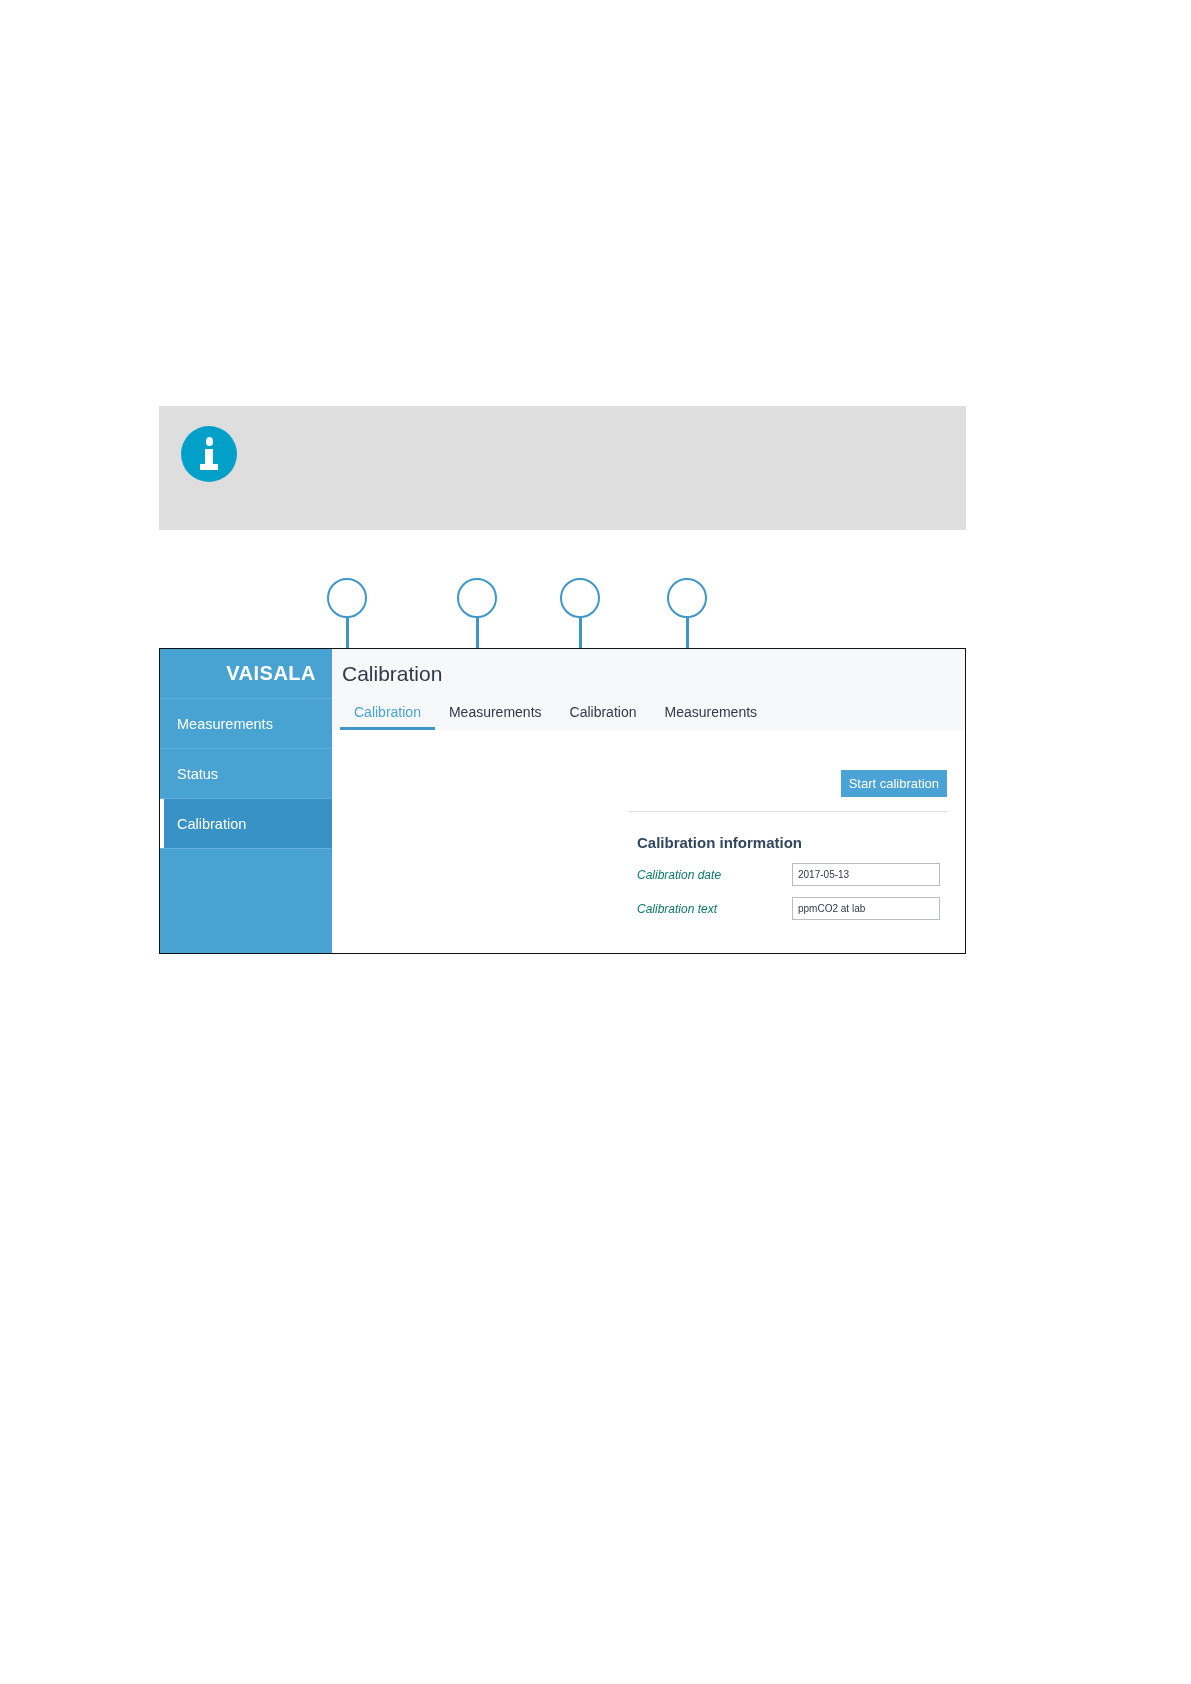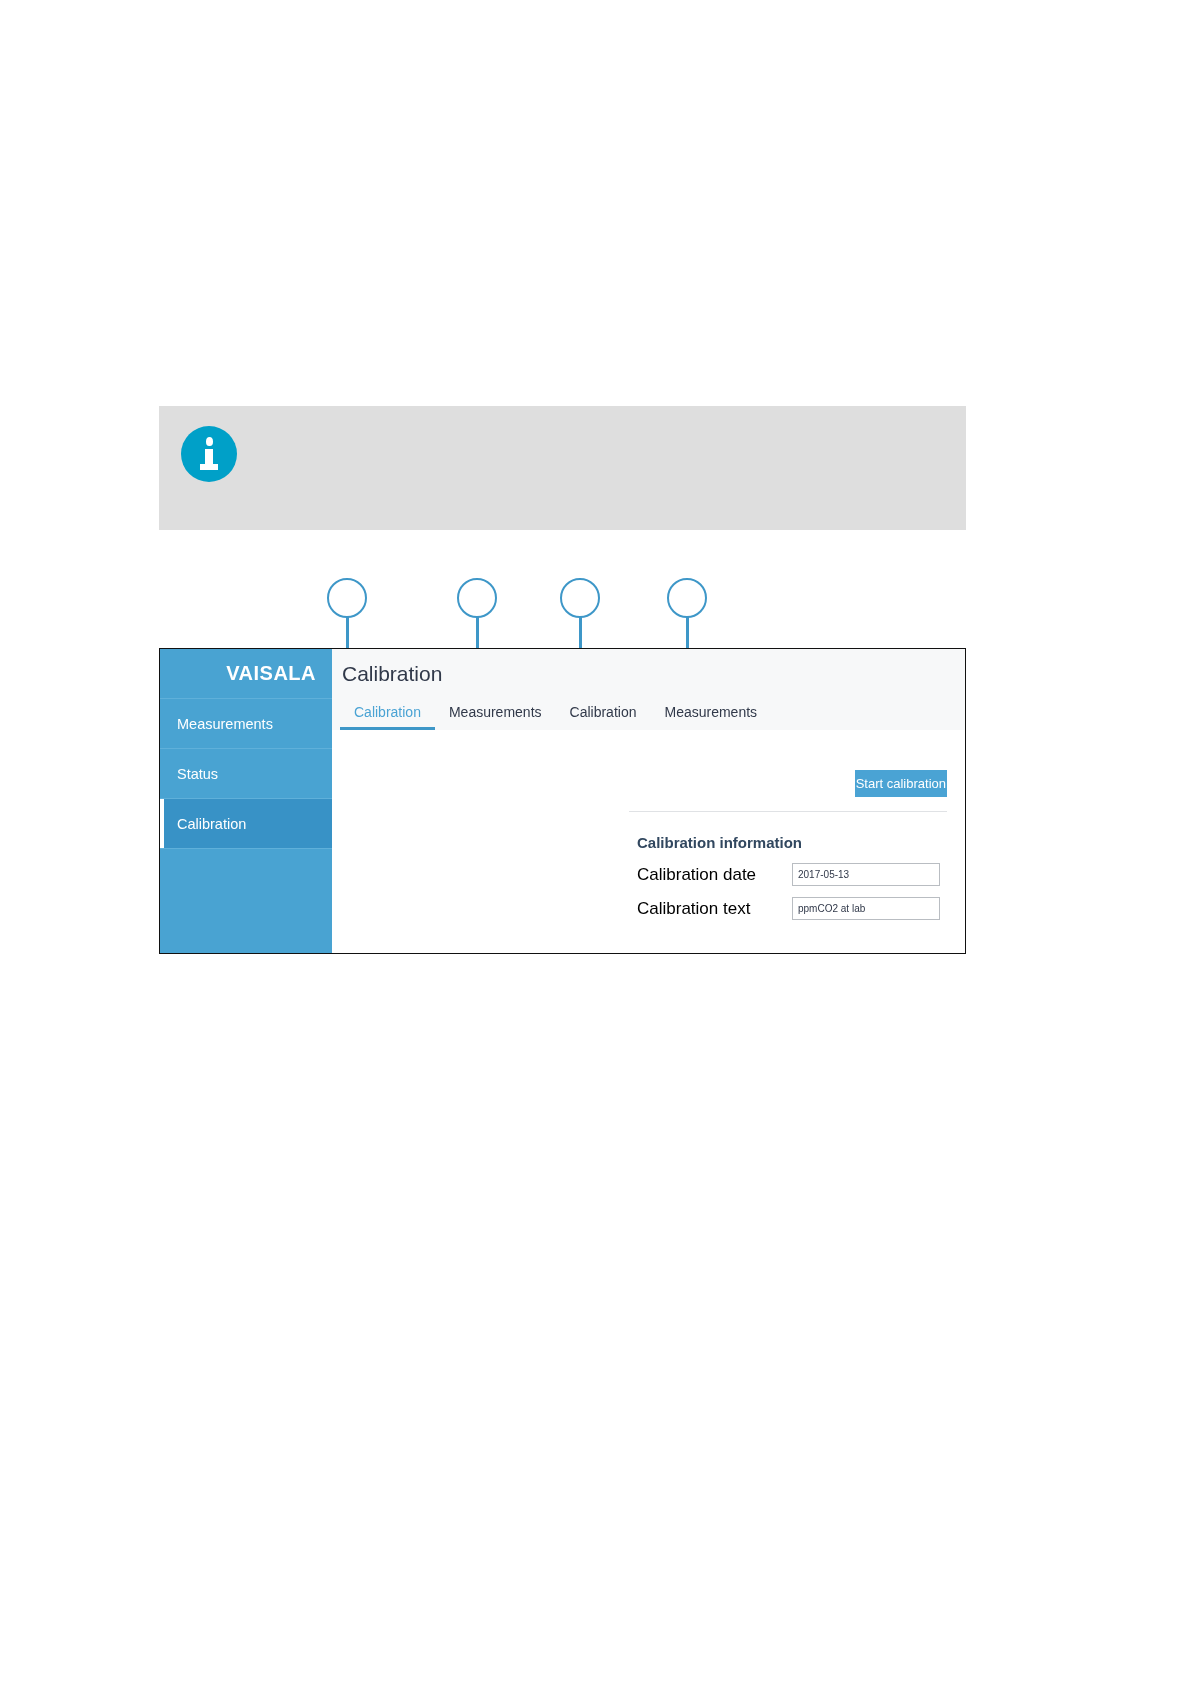--- a/index.html
+++ b/index.html
@@ -215,21 +215,21 @@
     width: 318px;
     padding: 40px 0 14px 0;
     display: flex;
     justify-content: flex-end;
     box-sizing: border-box;
   }
   .btn-primary {
     background: #4aa3d4;
     color: #ffffff;
     font-size: 13px;
-    padding: 6px 1px;
+    padding: 6px 8px;
     border: none;
     font-family: "Liberation Sans", sans-serif;
     cursor: pointer;
   }
   .section {
     width: 318px;
     border-top: 1px solid #e0e2e5;
     padding-top: 22px;
     box-sizing: border-box;
   }
@@ -240,22 +240,23 @@
     margin: 0 0 12px 8px;
   }
   .form-row {
     display: flex;
     align-items: center;
     margin-bottom: 11px;
     padding-left: 8px;
   }
   .form-label {
     width: 155px;
-    font-size: 17px;
-    color: #000000;
+    font-size: 12px;
+    color: #0f766e;
+    font-style: italic;
   }
   .form-input {
     width: 148px;
     height: 23px;
     border: 1px solid #b9bdc2;
     background: #ffffff;
     font-size: 10px;
     color: #31394a;
     padding: 0 5px;
     box-sizing: border-box;

